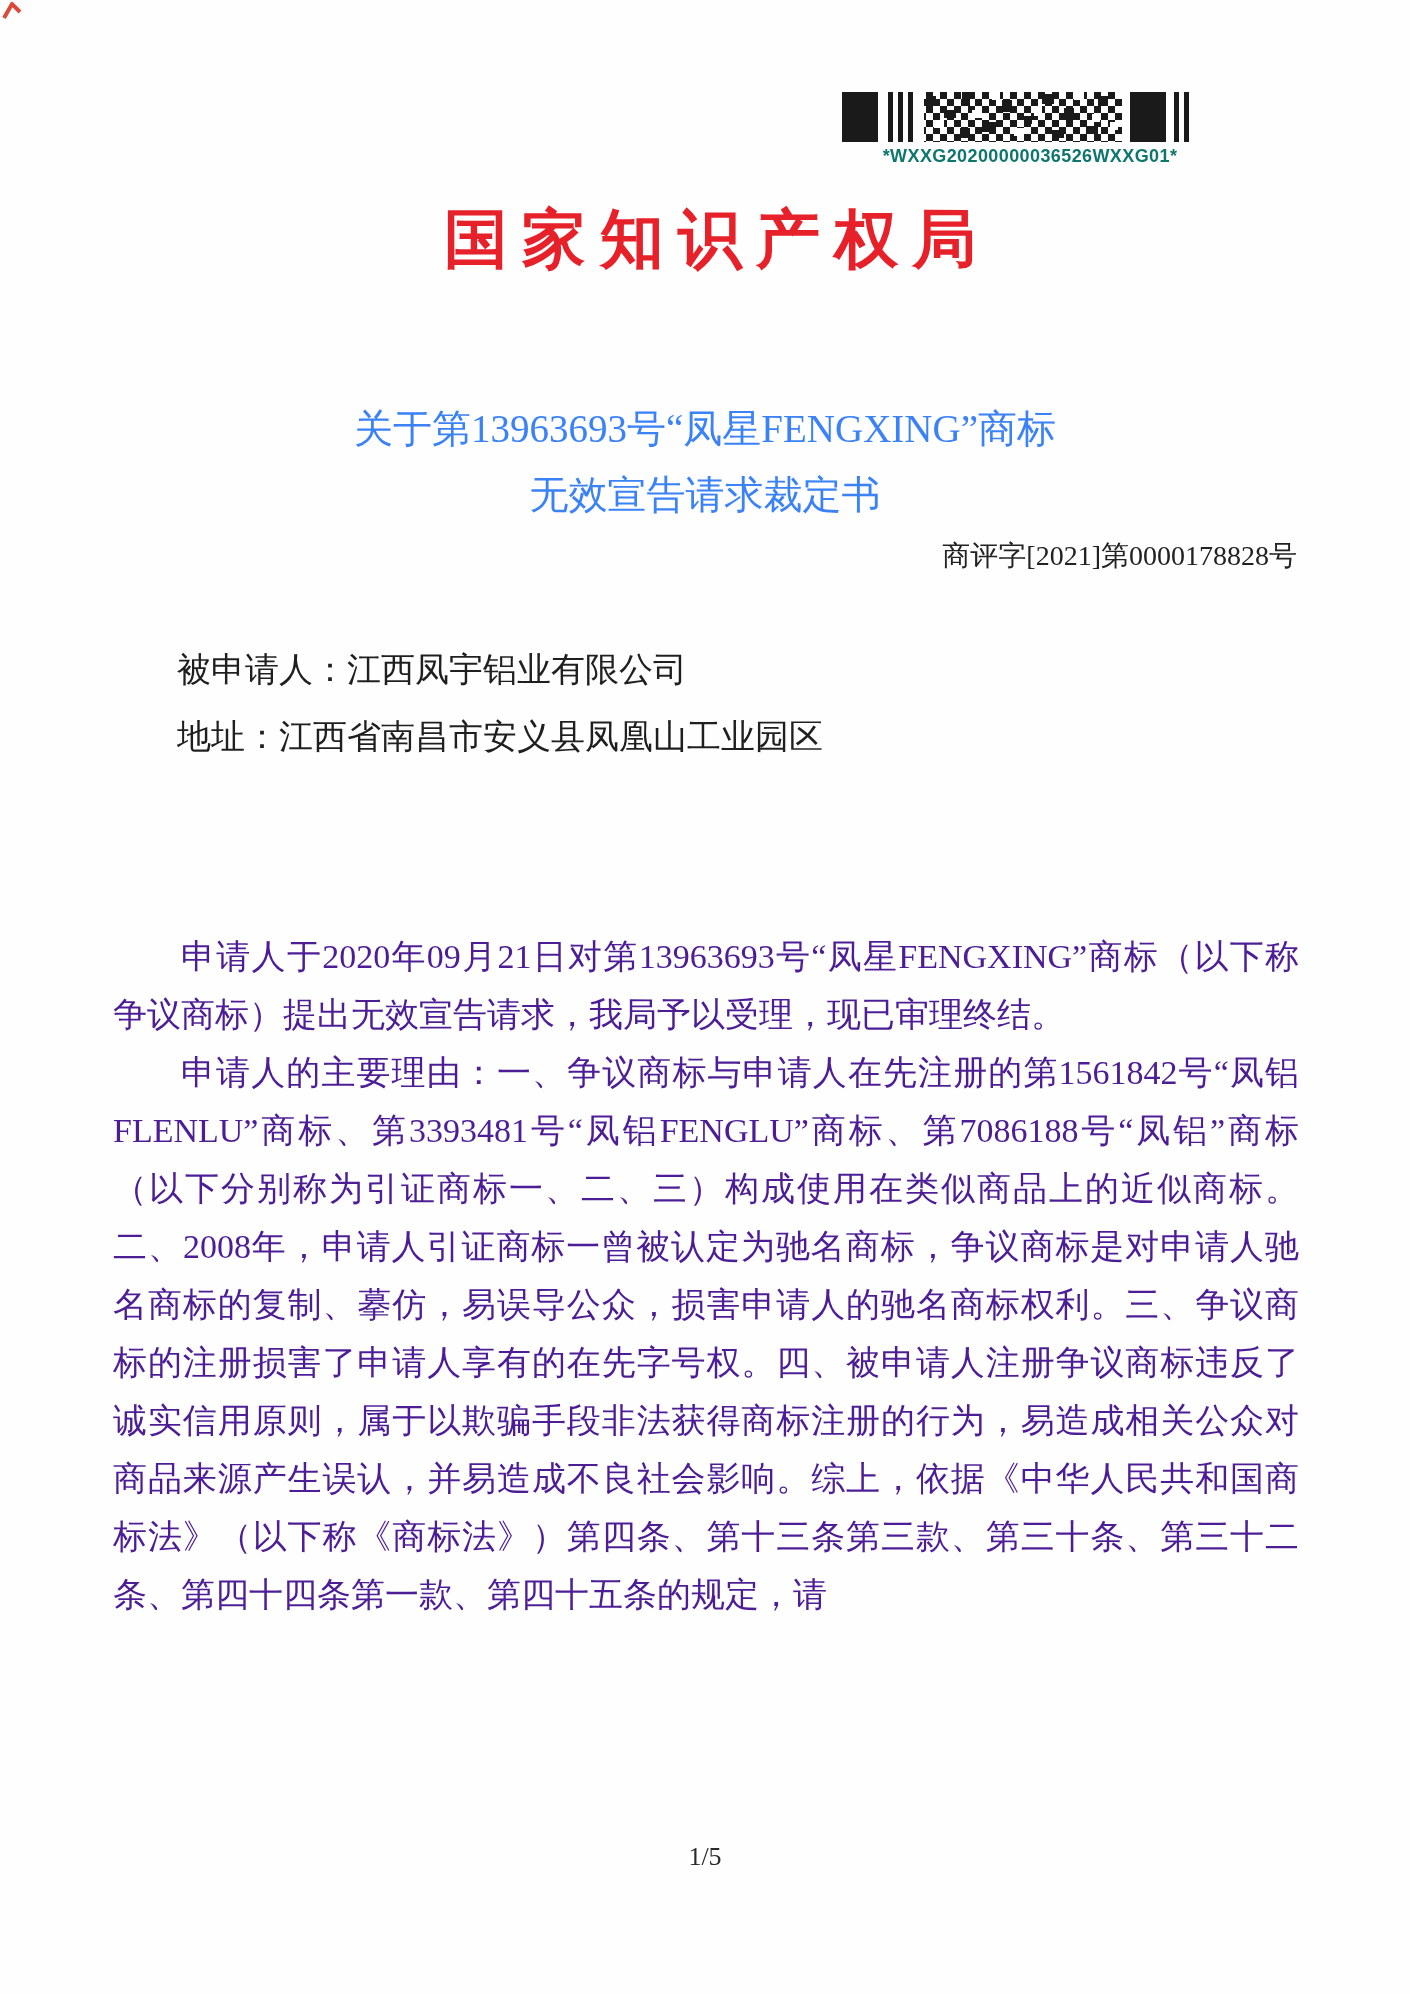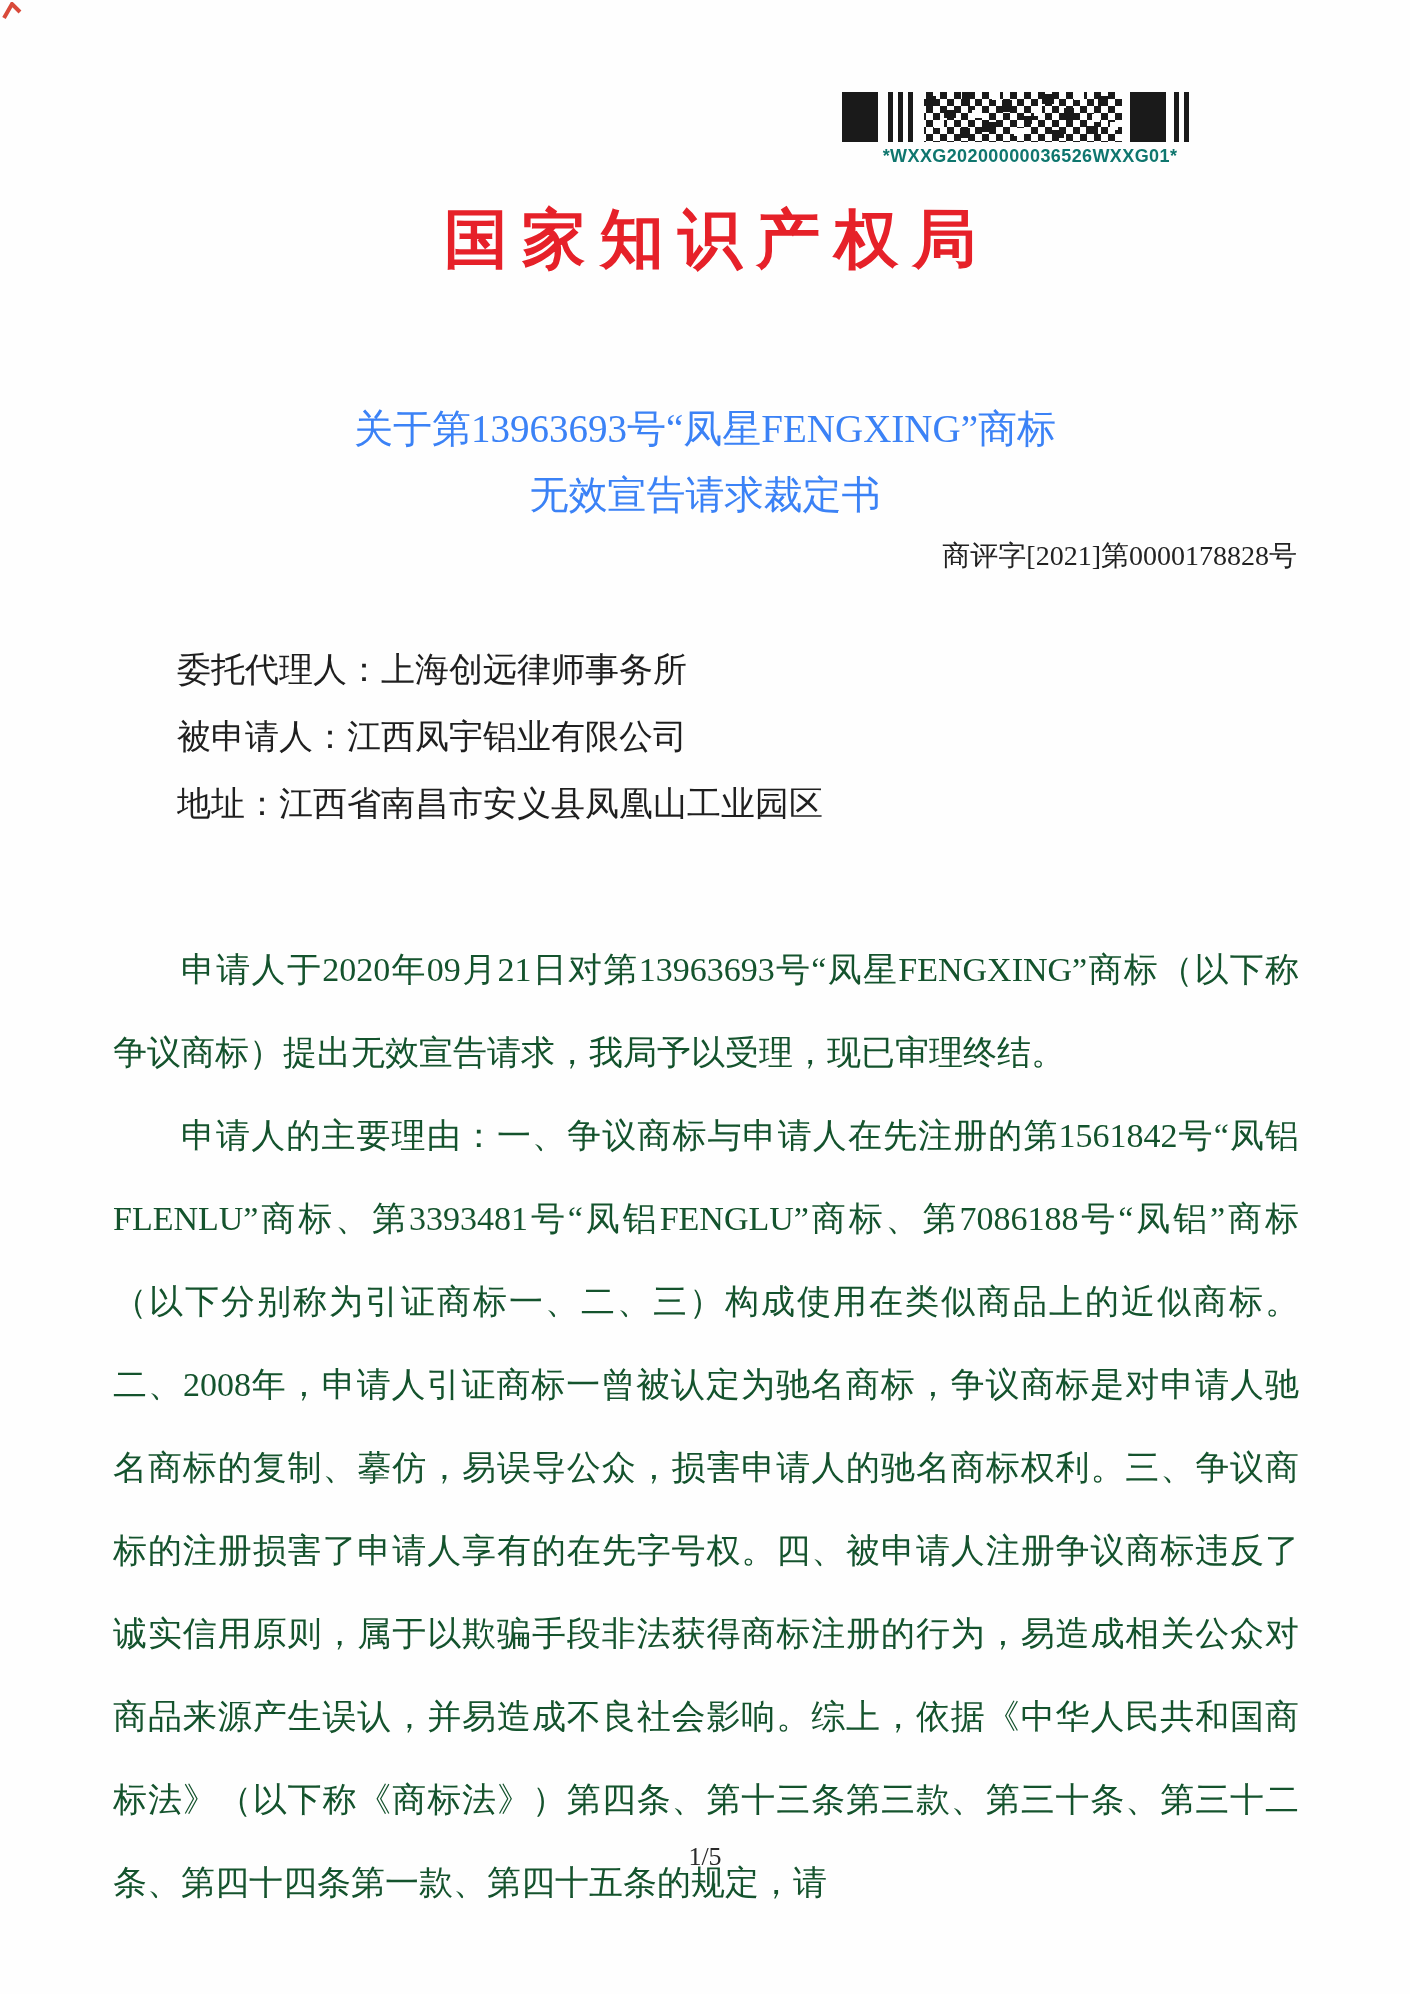--- a/index.html
+++ b/index.html
@@ -80,23 +80,23 @@
     color: #1f1f1f;
   }
   .party-row { white-space: nowrap; }
   
   .body-text {
     position: absolute;
     top: 928px;
     left: 113px;
     width: 1186px;
     font-size: 34px;
-    line-height: 83px;
+    line-height: 58px;
     text-align: justify;
-    color: #14532d;
+    color: #4c1d95;
   }
   .body-text p { text-indent: 2em; }
   
   .page-number {
     position: absolute;
     top: 1842px;
     left: 0;
     width: 100%;
     text-align: center;
     font-size: 26px;
@@ -157,23 +157,20 @@
 
   <div class="doc-title">
     <div>关于第13963693号“凤星FENGXING”商标</div>
     <div>无效宣告请求裁定书</div>
   </div>
 
   <div class="ref-number">商评字[2021]第0000178828号</div>
 
   <div class="parties">
     <div class="party-row">
-      <span>委托代理人：</span><span>上海创远律师事务所</span>
-    </div>
-    <div class="party-row">
       <span>被申请人：</span><span>江西凤宇铝业有限公司</span>
     </div>
     <div class="party-row">
       <span>地址：</span><span>江西省南昌市安义县凤凰山工业园区</span>
     </div>
   </div>
 
   <div class="body-text">
     <p>申请人于2020年09月21日对第13963693号“凤星FENGXING”商标（以下称争议商标）提出无效宣告请求，我局予以受理，现已审理终结。</p>
     <p>申请人的主要理由：一、争议商标与申请人在先注册的第1561842号“凤铝 FLENLU”商标、第3393481号“凤铝FENGLU”商标、第7086188号“凤铝”商标（以下分别称为引证商标一、二、三）构成使用在类似商品上的近似商标。二、2008年，申请人引证商标一曾被认定为驰名商标，争议商标是对申请人驰名商标的复制、摹仿，易误导公众，损害申请人的驰名商标权利。三、争议商标的注册损害了申请人享有的在先字号权。四、被申请人注册争议商标违反了诚实信用原则，属于以欺骗手段非法获得商标注册的行为，易造成相关公众对商品来源产生误认，并易造成不良社会影响。综上，依据《中华人民共和国商标法》（以下称《商标法》）第四条、第十三条第三款、第三十条、第三十二条、第四十四条第一款、第四十五条的规定，请</p>

